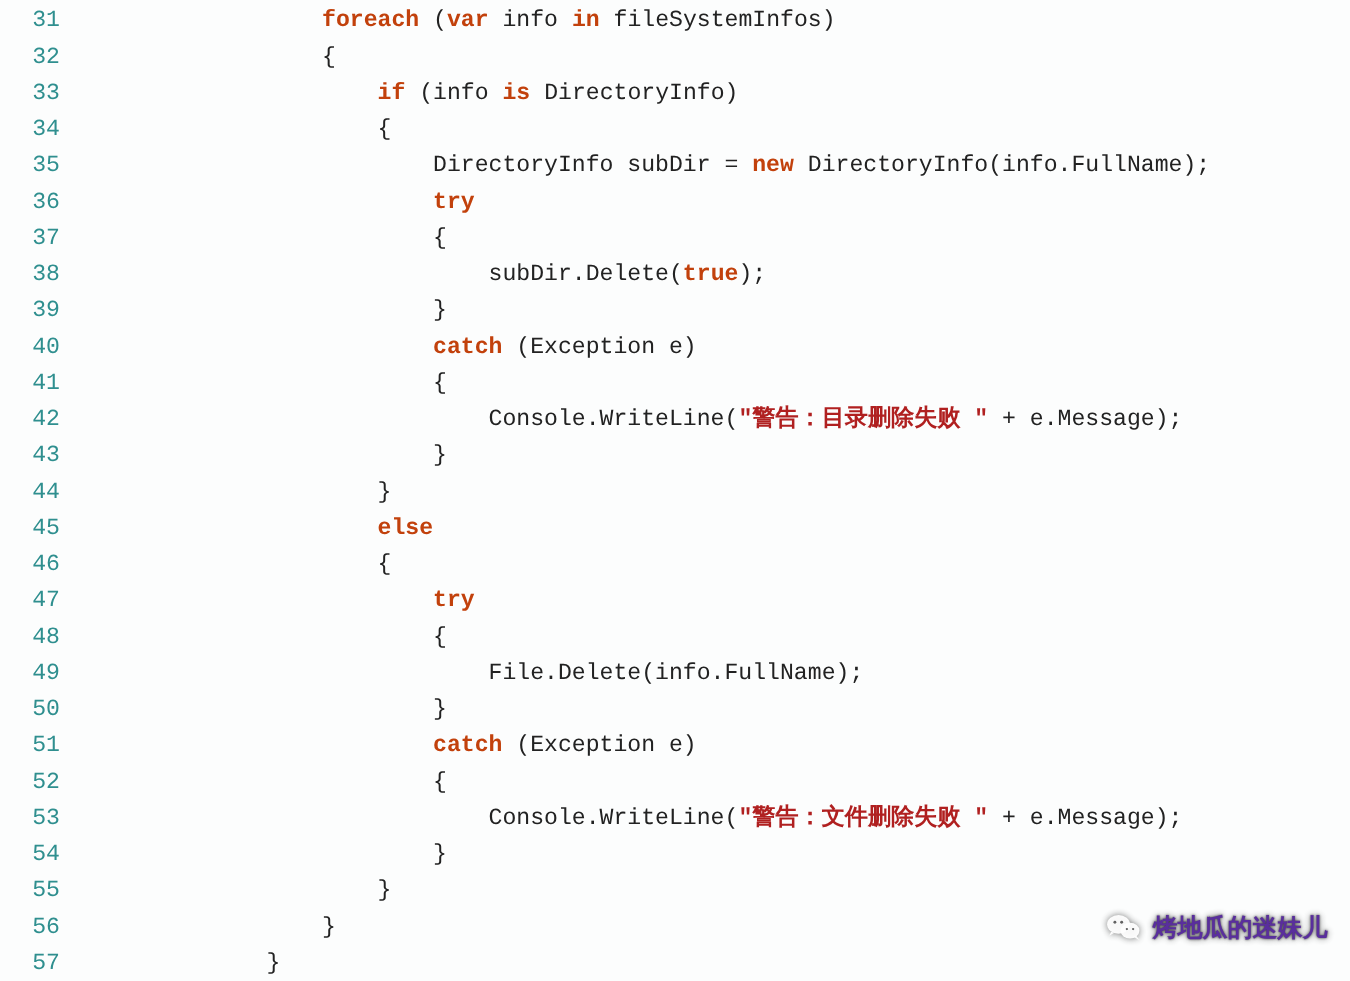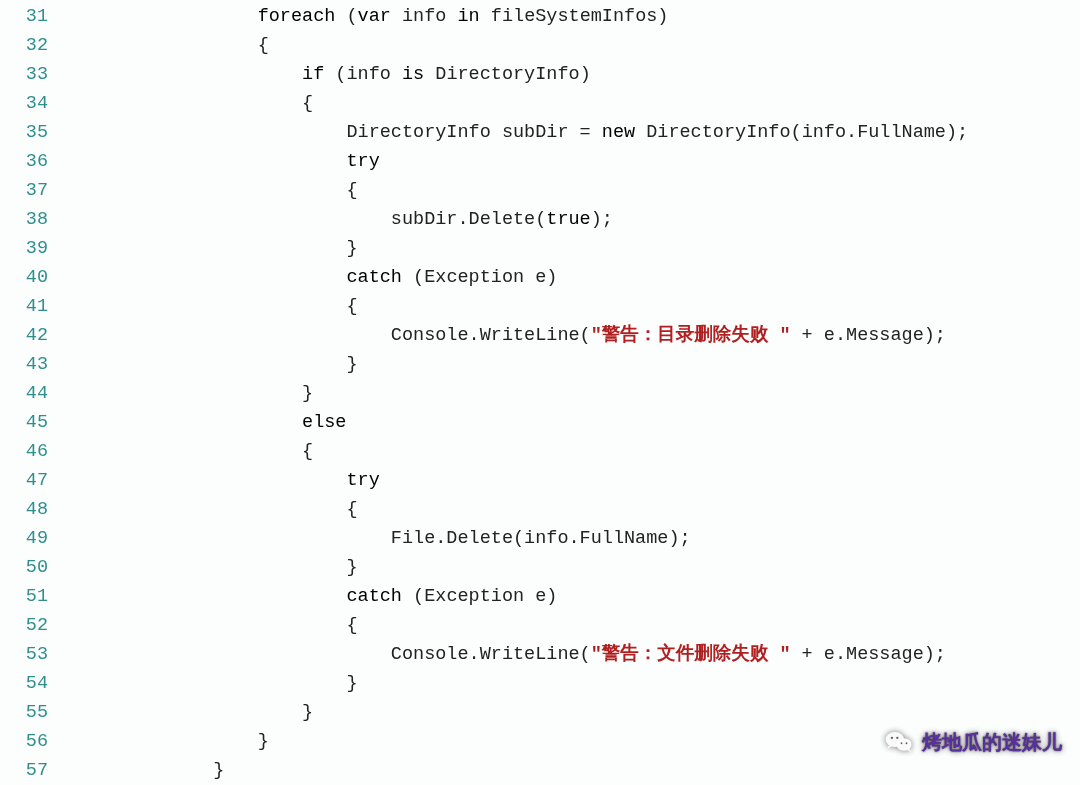--- a/index.html
+++ b/index.html
@@ -32,21 +32,21 @@
     text-align: right;
     color: #2f8f8f;
     padding-right: 32px;
     user-select: none;
     flex: 0 0 auto;
     font-family: "Courier New", Courier, monospace;
   }
   .code {
     flex: 1 1 auto;
   }
-  .kw { color: #000000; }          
+  .kw { color: #c2410c; font-weight: bold; }          
   .str { color: #b02020; font-weight: bold; } 
   .txt { color: #222; }
 
   .watermark {
     position: absolute;
     right: 18px;
     bottom: 28px;
     display: flex;
     align-items: center;
     gap: 8px;

